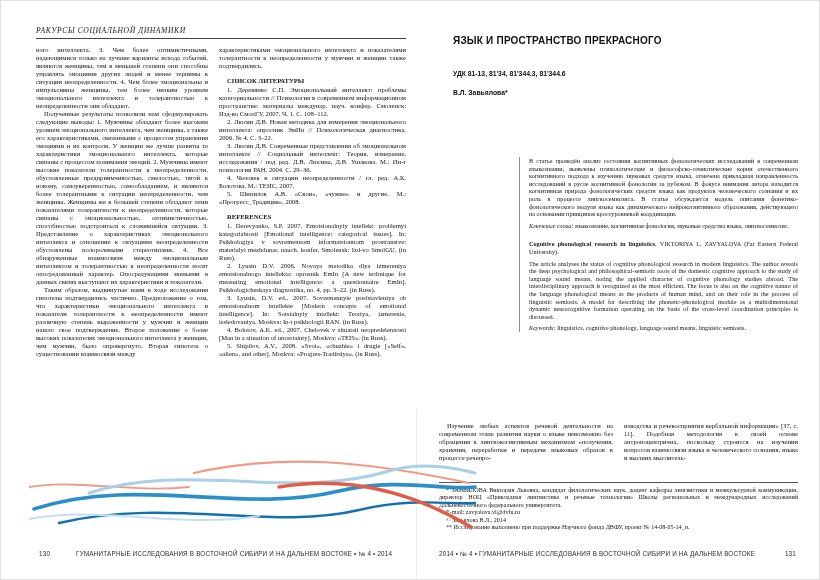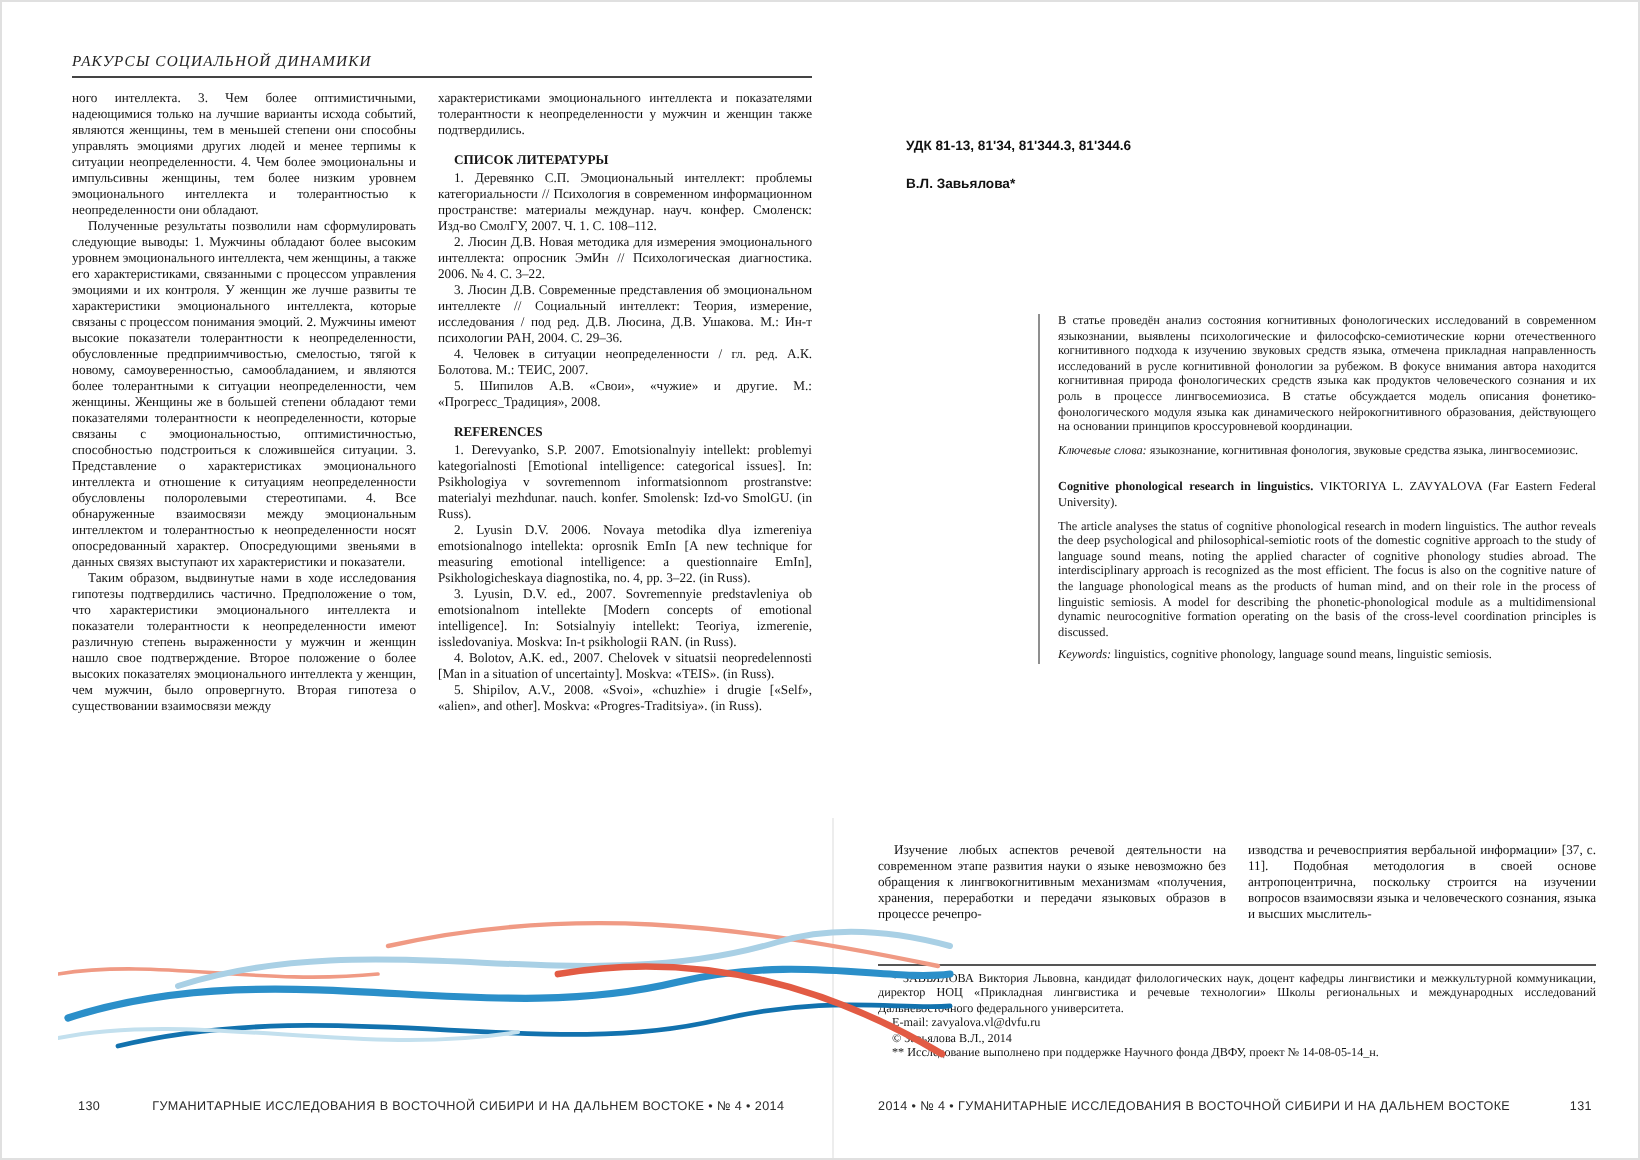--- a/index.html
+++ b/index.html
@@ -97,20 +97,21 @@
     <path d="M60,40 C160,8 260,48 360,18 C390,9 420,13 446,20" fill="none" stroke-width="3" stroke-linecap="round" stroke="#a9d0e5"></path>
     <path d="M5,56 C110,22 210,62 310,38 C370,24 415,38 446,34" fill="none" stroke-width="3.6" stroke-linecap="round" stroke="#2b8fc9"></path>
     <path d="M30,70 C140,44 240,78 330,57 C385,44 420,52 446,50" fill="none" stroke-width="2.4" stroke-linecap="round" stroke="#1272ae"></path>
     <path d="M0,66 C70,52 150,76 230,63" fill="none" stroke-width="2" stroke-linecap="round" stroke="#c3e0ee"></path>
     <path d="M250,34 C320,22 385,40 442,74" fill="none" stroke-width="3.4" stroke-linecap="round" stroke="#e25b44"></path>
   </svg>
 
   <div class="gutter-line"></div>
 
   <div class="page page-right">
+    <div class="sec-title">ЯЗЫК И ПРОСТРАНСТВО ПРЕКРАСНОГО</div>
     <div class="udc">УДК 81-13, 81'34, 81'344.3, 81'344.6</div>
     <div class="author">В.Л. Завьялова*</div>
 
     <div class="abstract">
       <p>В статье проведён анализ состояния когнитивных фонологических исследований в современном языкознании, выявлены психологические и философско-семиотические корни отечественного когнитивного подхода к изучению звуковых средств языка, отмечена прикладная направленность исследований в русле когнитивной фонологии за рубежом. В фокусе внимания автора находится когнитивная природа фонологических средств языка как продуктов человеческого сознания и их роль в процессе лингвосемиозиса. В статье обсуждается модель описания фонетико-фонологического модуля языка как динамического нейрокогнитивного образования, действующего на основании принципов кроссуровневой координации.</p>
       <p class="gap-s"><span class="ital">Ключевые слова:</span><span> языкознание, когнитивная фонология, звуковые средства языка, лингвосемиозис.</span></p>
       <p class="gap-m"><span class="bold">Cognitive phonological research in linguistics.</span><span> VIKTORIYA L. ZAVYALOVA (Far Eastern Federal University).</span></p>
       <p class="gap-s">The article analyses the status of cognitive phonological research in modern linguistics. The author reveals the deep psychological and philosophical-semiotic roots of the domestic cognitive approach to the study of language sound means, noting the applied character of cognitive phonology studies abroad. The interdisciplinary approach is recognized as the most efficient. The focus is also on the cognitive nature of the language phonological means as the products of human mind, and on their role in the process of linguistic semiosis. A model for describing the phonetic-phonological module as a multidimensional dynamic neurocognitive formation operating on the basis of the cross-level coordination principles is discussed.</p>
       <p class="gap-s"><span class="ital">Keywords:</span><span> linguistics, cognitive phonology, language sound means, linguistic semiosis.</span></p>
     </div>

